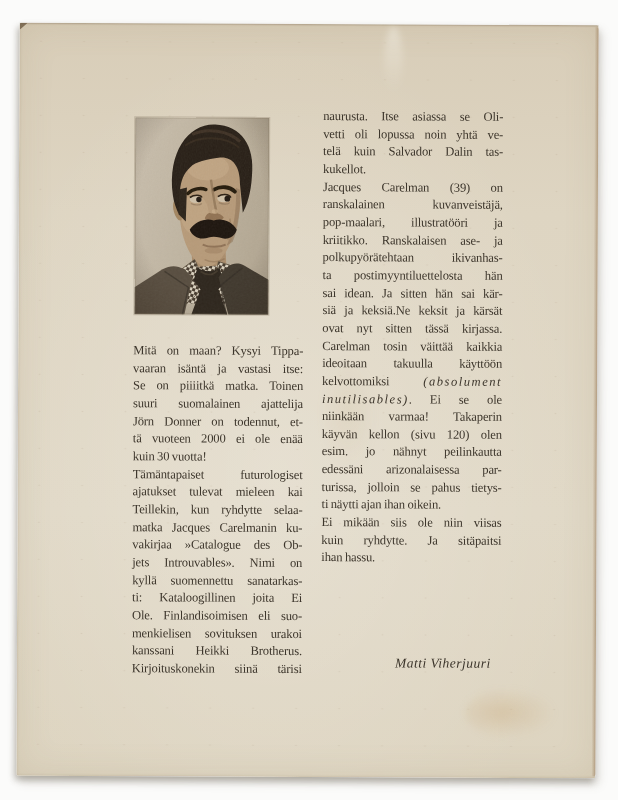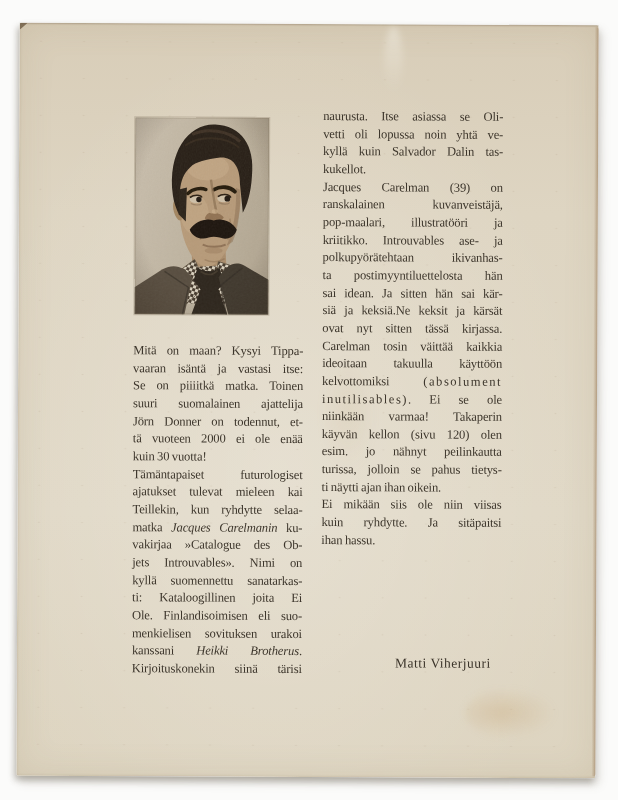--- a/index.html
+++ b/index.html
@@ -49,26 +49,26 @@
   .photo svg{display:block;}
   .col{
     position:absolute;color:#3d362c;
     font-size:12.6px;line-height:17.65px;
     letter-spacing:-0.15px;word-spacing:-0.5px;
   }
   .col-left{left:115px;top:319px;width:170px;}
   .col-right{left:304px;top:84px;width:180px;}
   .line{text-align:justify;text-align-last:justify;}
   .line.last{text-align-last:left;}
-  .i{font-style:italic;}
-  .is{letter-spacing:1.5px;}
+  .i{}
+  .is{font-style:italic;letter-spacing:1.5px;}
   .signature{
     position:absolute;left:304px;top:631px;width:180px;
     text-align:right;padding-right:10px;box-sizing:border-box;
-    font-size:13.5px;letter-spacing:0.5px;color:#3b342a;
+    font-style:italic;font-size:13.5px;letter-spacing:0.5px;color:#3b342a;
   }
 </style>
 </head>
 <body>
 
 <div class="scan">
 
   <div class="corner-chip"></div>
   <div class="stain s1"></div>
   <div class="stain s2"></div>
@@ -173,38 +173,39 @@
       <div class="line"><span>kyllä suomennettu sanatarkas-</span></div>
       <div class="line"><span>ti: Kataloogillinen joita Ei</span></div>
       <div class="line"><span>Ole. Finlandisoimisen eli suo-</span></div>
       <div class="line"><span>menkielisen sovituksen urakoi</span></div>
       <div class="line"><span>kanssani </span><span class="i">Heikki Brotherus</span><span>.</span></div>
       <div class="line"><span>Kirjoituskonekin siinä tärisi</span></div>
     </div>
   <div class="col col-right">
       <div class="line"><span>naurusta. Itse asiassa se Oli-</span></div>
       <div class="line"><span>vetti oli lopussa noin yhtä ve-</span></div>
-      <div class="line"><span>kyllä kuin Salvador Dalin tas-</span></div>
+      <div class="line"><span>telä kuin Salvador Dalin tas-</span></div>
       <div class="line last"><span>kukellot.</span></div>
       <div class="line"><span>Jacques Carelman (39) on</span></div>
       <div class="line"><span>ranskalainen kuvanveistäjä,</span></div>
       <div class="line"><span>pop-maalari, illustratööri ja</span></div>
-      <div class="line"><span>kriitikko. Introuvables ase- ja</span></div>
+      <div class="line"><span>kriitikko. Ranskalaisen ase- ja</span></div>
       <div class="line"><span>polkupyörätehtaan ikivanhas-</span></div>
       <div class="line"><span>ta postimyyntiluettelosta hän</span></div>
       <div class="line"><span>sai idean. Ja sitten hän sai kär-</span></div>
       <div class="line"><span>siä ja keksiä.Ne keksit ja kärsät</span></div>
       <div class="line"><span>ovat nyt sitten tässä kirjassa.</span></div>
       <div class="line"><span>Carelman tosin väittää kaikkia</span></div>
       <div class="line"><span>ideoitaan takuulla käyttöön</span></div>
       <div class="line"><span>kelvottomiksi </span><span class="is">(absolument</span></div>
       <div class="line"><span class="is">inutilisables)</span><span>. Ei se ole</span></div>
       <div class="line"><span>niinkään varmaa! Takaperin</span></div>
       <div class="line"><span>käyvän kellon (sivu 120) olen</span></div>
       <div class="line"><span>esim. jo nähnyt peilinkautta</span></div>
+      <div class="line"><span>edessäni arizonalaisessa par-</span></div>
       <div class="line"><span>turissa, jolloin se pahus tietys-</span></div>
       <div class="line last"><span>ti näytti ajan ihan oikein.</span></div>
       <div class="line"><span>Ei mikään siis ole niin viisas</span></div>
       <div class="line"><span>kuin ryhdytte. Ja sitäpaitsi</span></div>
       <div class="line last"><span>ihan hassu.</span></div>
     </div>
 
   <div class="signature">Matti Viherjuuri</div>
 
 </div>

